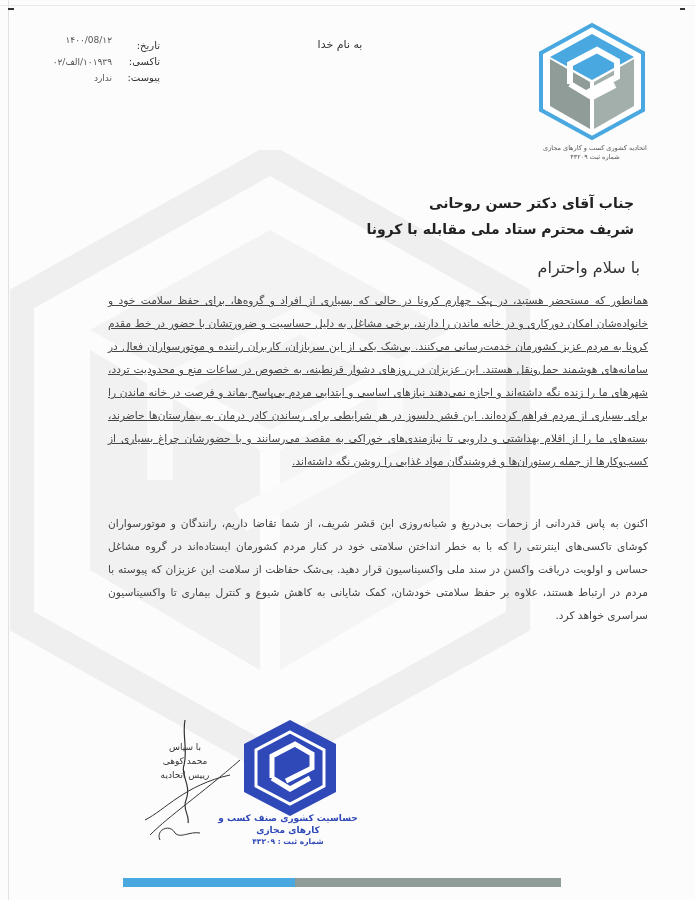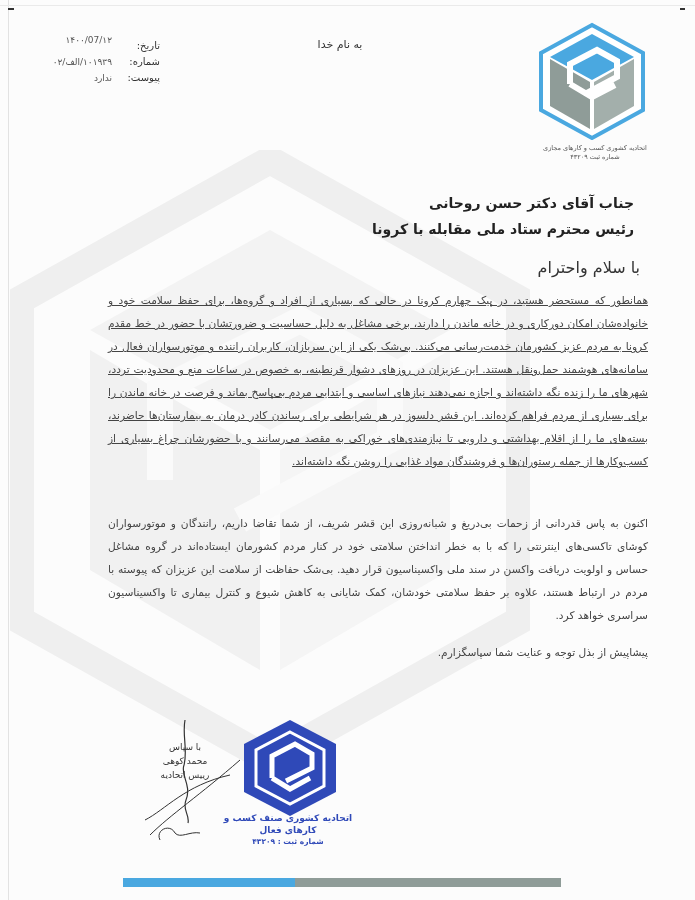--- a/index.html
+++ b/index.html
@@ -85,24 +85,24 @@
     <polygon points="80,200 250,300 250,520 80,420" fill="#f1f1f1"></polygon>
     <polygon points="270,300 440,200 440,420 270,520" fill="#f5f5f5"></polygon>
     <path d="M150,330 L150,240 L290,170 L380,220 L380,290 L230,370" fill="none" stroke="#fafafa" stroke-width="26"></path>
   </svg>
 
   <div class="bismillah">به نام خدا</div>
 
   <div class="meta">
     <div class="meta-row r0">
       <span class="meta-label">تاریخ:</span>
-      <span class="meta-value">۱۴۰۰/07/۱۲</span>
+      <span class="meta-value">۱۴۰۰/08/۱۲</span>
     </div>
     <div class="meta-row">
-      <span class="meta-label">شماره:</span>
+      <span class="meta-label">تاکسی:</span>
       <span class="meta-value">۱۰۱۹۳۹/الف/۰۲</span>
     </div>
     <div class="meta-row">
       <span class="meta-label">پیوست:</span>
       <span class="meta-value">ندارد</span>
     </div>
   </div>
 
   <svg class="logo-top" viewBox="0 0 110 118">
     <polygon points="55,3 106,31 106,88 55,116 4,88 4,31" fill="#ffffff" stroke="#4aa8e0" stroke-width="4"></polygon>
@@ -111,48 +111,47 @@
     <polygon points="57,60 97,37 97,84 57,107" fill="#a3afab"></polygon>
     <path d="M33,62 L33,42 L60,28 L80,39 L80,55 L50,71 M33,62 L55,75 L78,63" fill="none" stroke="#ffffff" stroke-width="6" stroke-linejoin="miter"></path>
   </svg>
   <div class="logo-top-caption">
     <div>اتحادیه کشوری کسب و کارهای مجازی</div>
     <div>شماره ثبت ۴۳۲۰۹</div>
   </div>
 
   <div class="addressee">
     <div class="line1">جناب آقای دکتر حسن روحانی</div>
-    <div class="line2">رئیس محترم ستاد ملی مقابله با کرونا</div>
+    <div class="line2">شریف محترم ستاد ملی مقابله با کرونا</div>
   </div>
 
   <div class="greeting">با سلام واحترام</div>
 
   <div class="body-text para1">همانطور که مستحضر هستید، در پیک چهارم کرونا در حالی که بسیاری از افراد و گروه‌ها، برای حفظ سلامت خود و خانواده‌شان امکان دورکاری و در خانه ماندن را دارند، برخی مشاغل به دلیل حساسیت و ضرورتشان با حضور در خط مقدم کرونا به مردم عزیز کشورمان خدمت‌رسانی می‌کنند. بی‌شک یکی از این سربازان، کاربران راننده و موتورسواران فعال در سامانه‌های هوشمند حمل‌ونقل هستند. این عزیزان در روزهای دشوار قرنطینه، به خصوص در ساعات منع و محدودیت تردد، شهرهای ما را زنده نگه داشته‌اند و اجازه نمی‌دهند نیازهای اساسی و ابتدایی مردم بی‌پاسخ بماند و فرصت در خانه ماندن را برای بسیاری از مردم فراهم کرده‌اند. این قشر دلسوز در هر شرایطی برای رساندن کادر درمان به بیمارستان‌ها حاضرند، بسته‌های ما را از اقلام بهداشتی و دارویی تا نیازمندی‌های خوراکی به مقصد می‌رسانند و با حضورشان چراغ بسیاری از کسب‌وکارها از جمله رستوران‌ها و فروشندگان مواد غذایی را روشن نگه داشته‌اند.</div>
   <div class="body-text para2">اکنون به پاس قدردانی از زحمات بی‌دریغ و شبانه‌روزی این قشر شریف، از شما تقاضا داریم، رانندگان و موتورسواران کوشای تاکسی‌های اینترنتی را که با به خطر انداختن سلامتی خود در کنار مردم کشورمان ایستاده‌اند در گروه مشاغل حساس و اولویت دریافت واکسن در سند ملی واکسیناسیون قرار دهید. بی‌شک حفاظت از سلامت این عزیزان که پیوسته با مردم در ارتباط هستند، علاوه بر حفظ سلامتی خودشان، کمک شایانی به کاهش شیوع و کنترل بیماری تا واکسیناسیون سراسری خواهد کرد.</div>
-  <div class="body-text para3">پیشاپیش از بذل توجه و عنایت شما سپاسگزارم.</div>
 
   <svg class="signature-scribble" viewBox="0 0 130 130">
     <path d="M55,5 C52,20 58,35 54,50 C50,60 62,70 56,85 C52,95 60,100 58,108" fill="none" stroke="#333" stroke-width="1.2"></path>
     <path d="M20,120 C40,100 70,80 110,45" fill="none" stroke="#333" stroke-width="1"></path>
     <path d="M15,105 C35,95 55,70 100,60" fill="none" stroke="#333" stroke-width="1"></path>
     <path d="M30,125 C25,115 40,108 45,118 C50,124 60,116 70,118" fill="none" stroke="#333" stroke-width="1"></path>
   </svg>
   <div class="signature-block">
     <div>با سپاس</div>
     <div>محمد کوهی</div>
     <div>رییس اتحادیه</div>
   </div>
 
   <svg class="stamp" viewBox="0 0 100 100">
     <polygon points="50,2 96,26 96,74 50,98 4,74 4,26" fill="#2f49b8"></polygon>
     <polygon points="50,14 84,32 84,68 50,86 16,68 16,32" fill="none" stroke="#ffffff" stroke-width="3"></polygon>
     <path d="M32,60 L32,38 L55,26 L72,36 L72,50 L46,63 M32,60 L50,71 L70,60" fill="none" stroke="#ffffff" stroke-width="5"></path>
   </svg>
   <div class="stamp-caption">
-    <div class="c1">اتحادیه کشوری صنف کسب و کارهای فعال</div>
+    <div class="c1">حساسیت کشوری صنف کسب و کارهای مجازی</div>
     <div class="c2">شماره ثبت : ۴۳۲۰۹</div>
   </div>
 
   <div class="footer-bar">
     <div class="blue"></div>
     <div class="gray"></div>
   </div>
 </div>
 
 </body></html>

